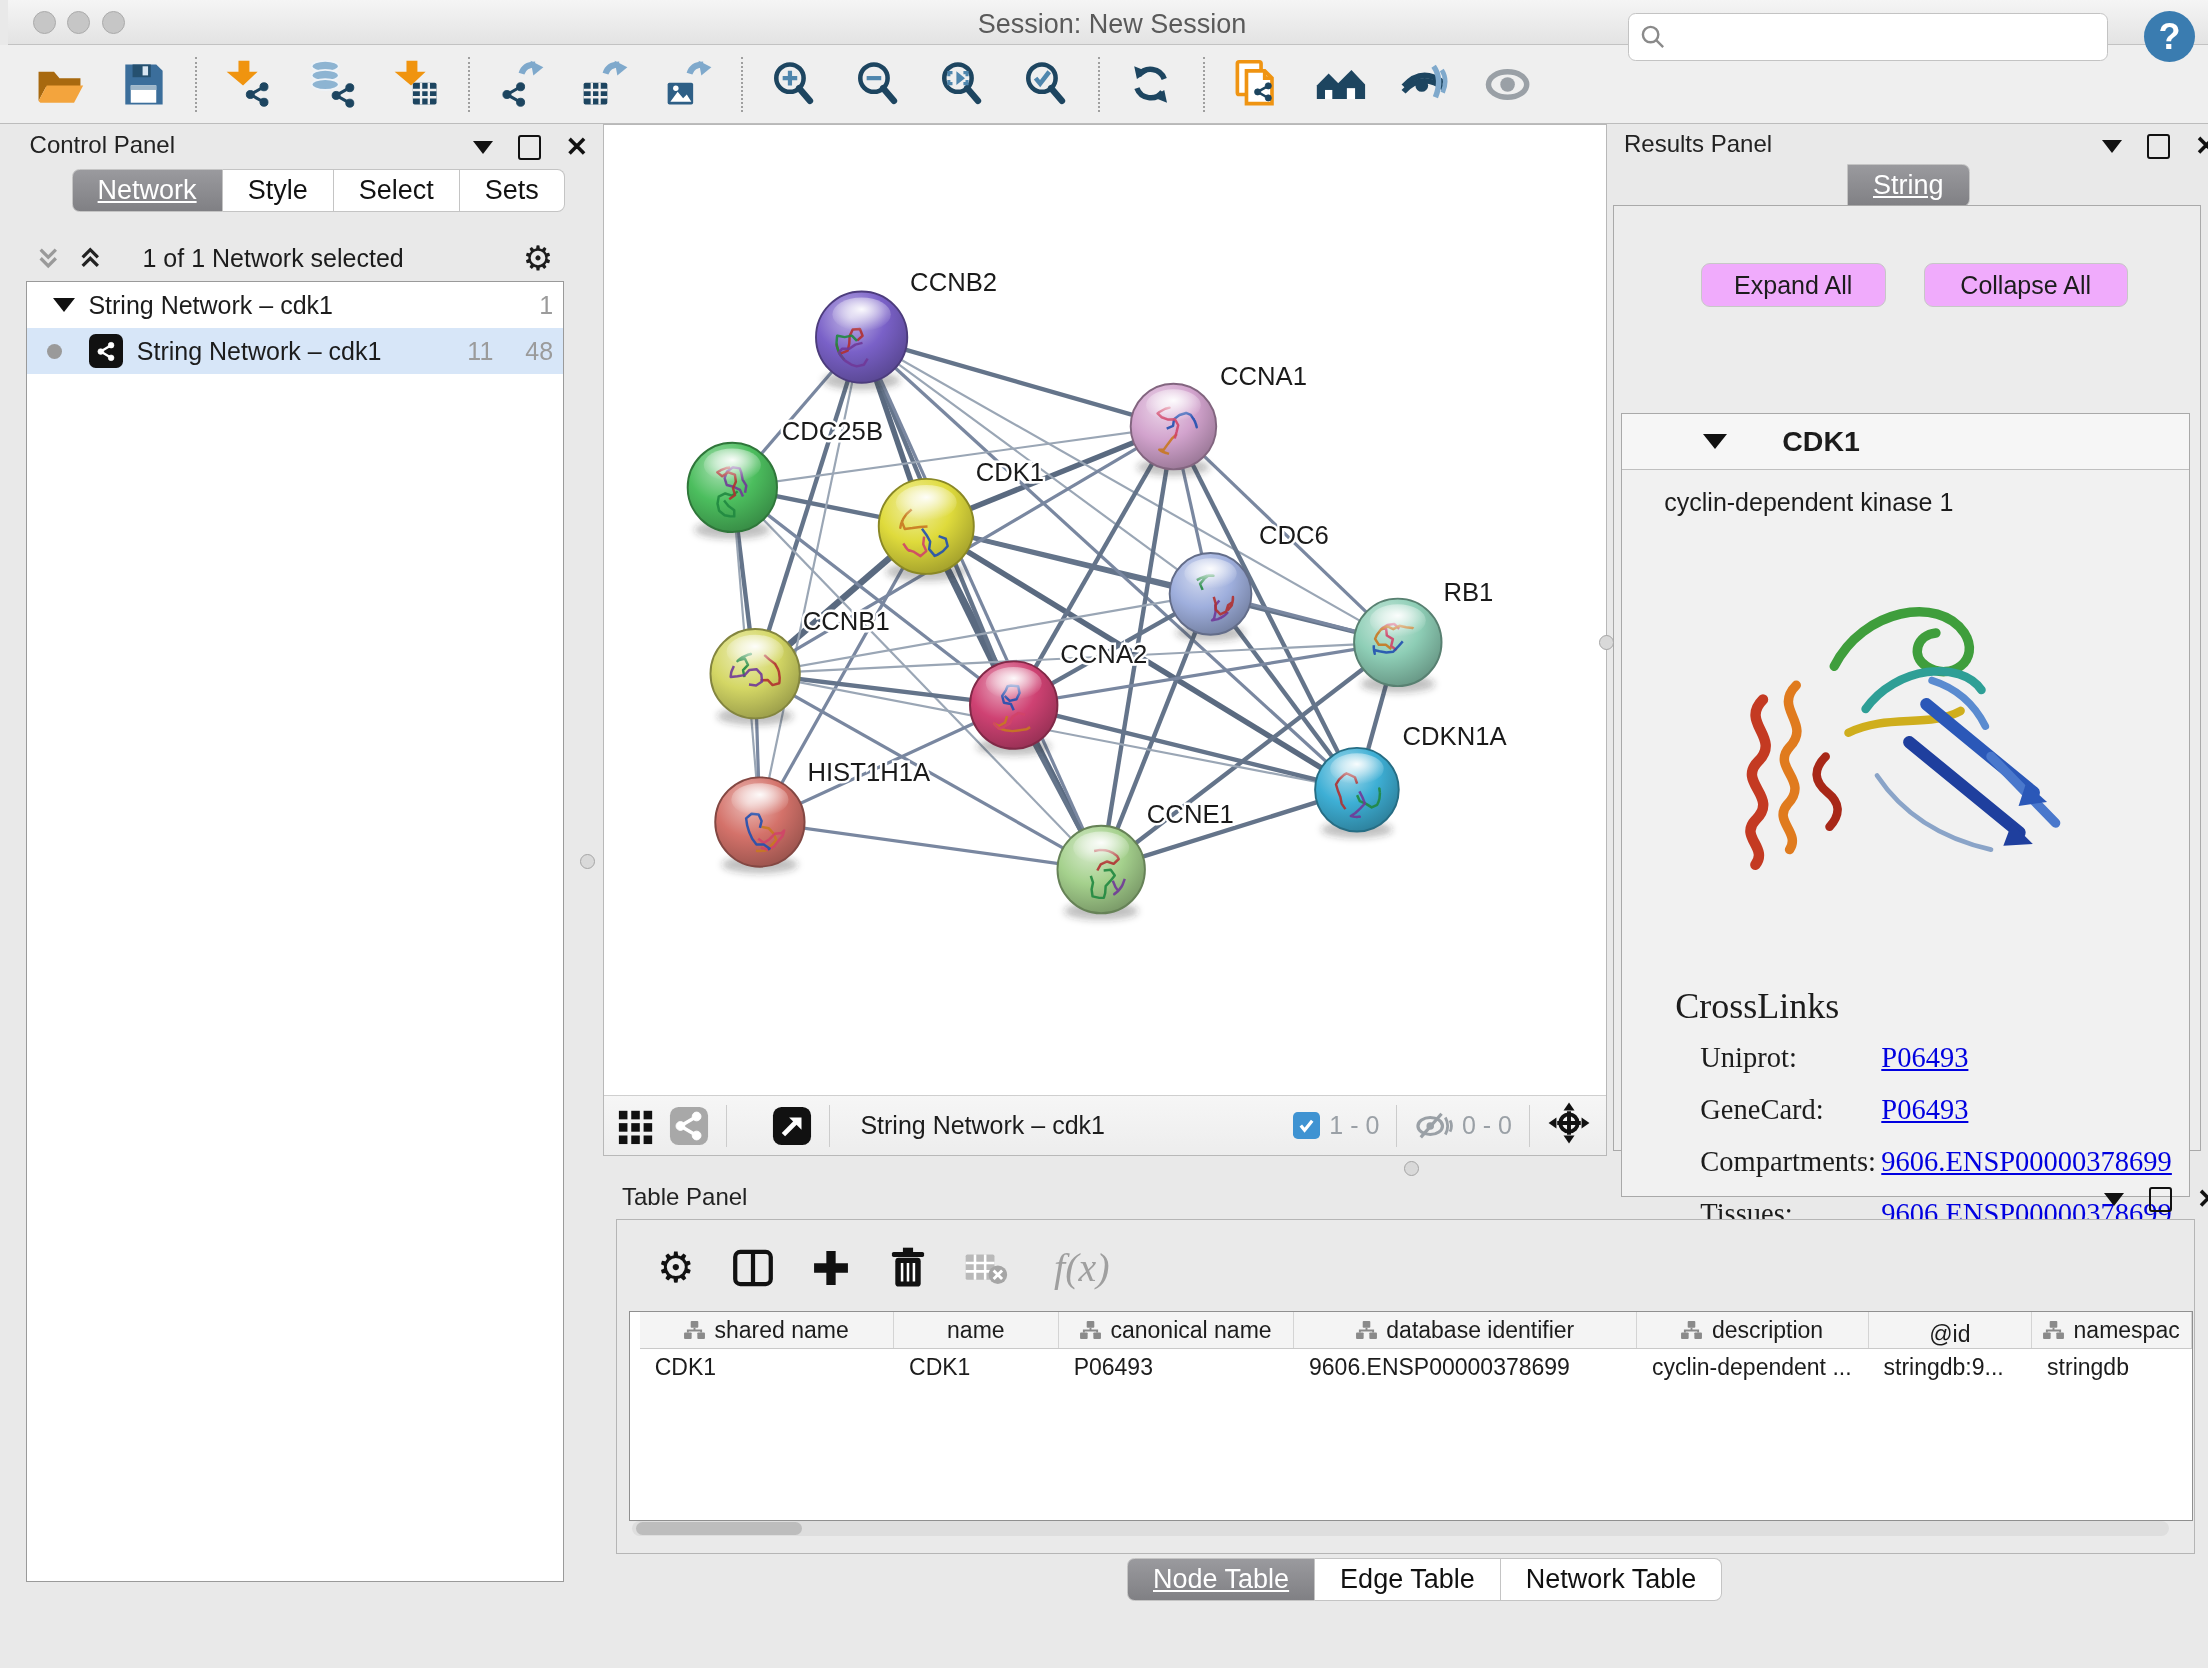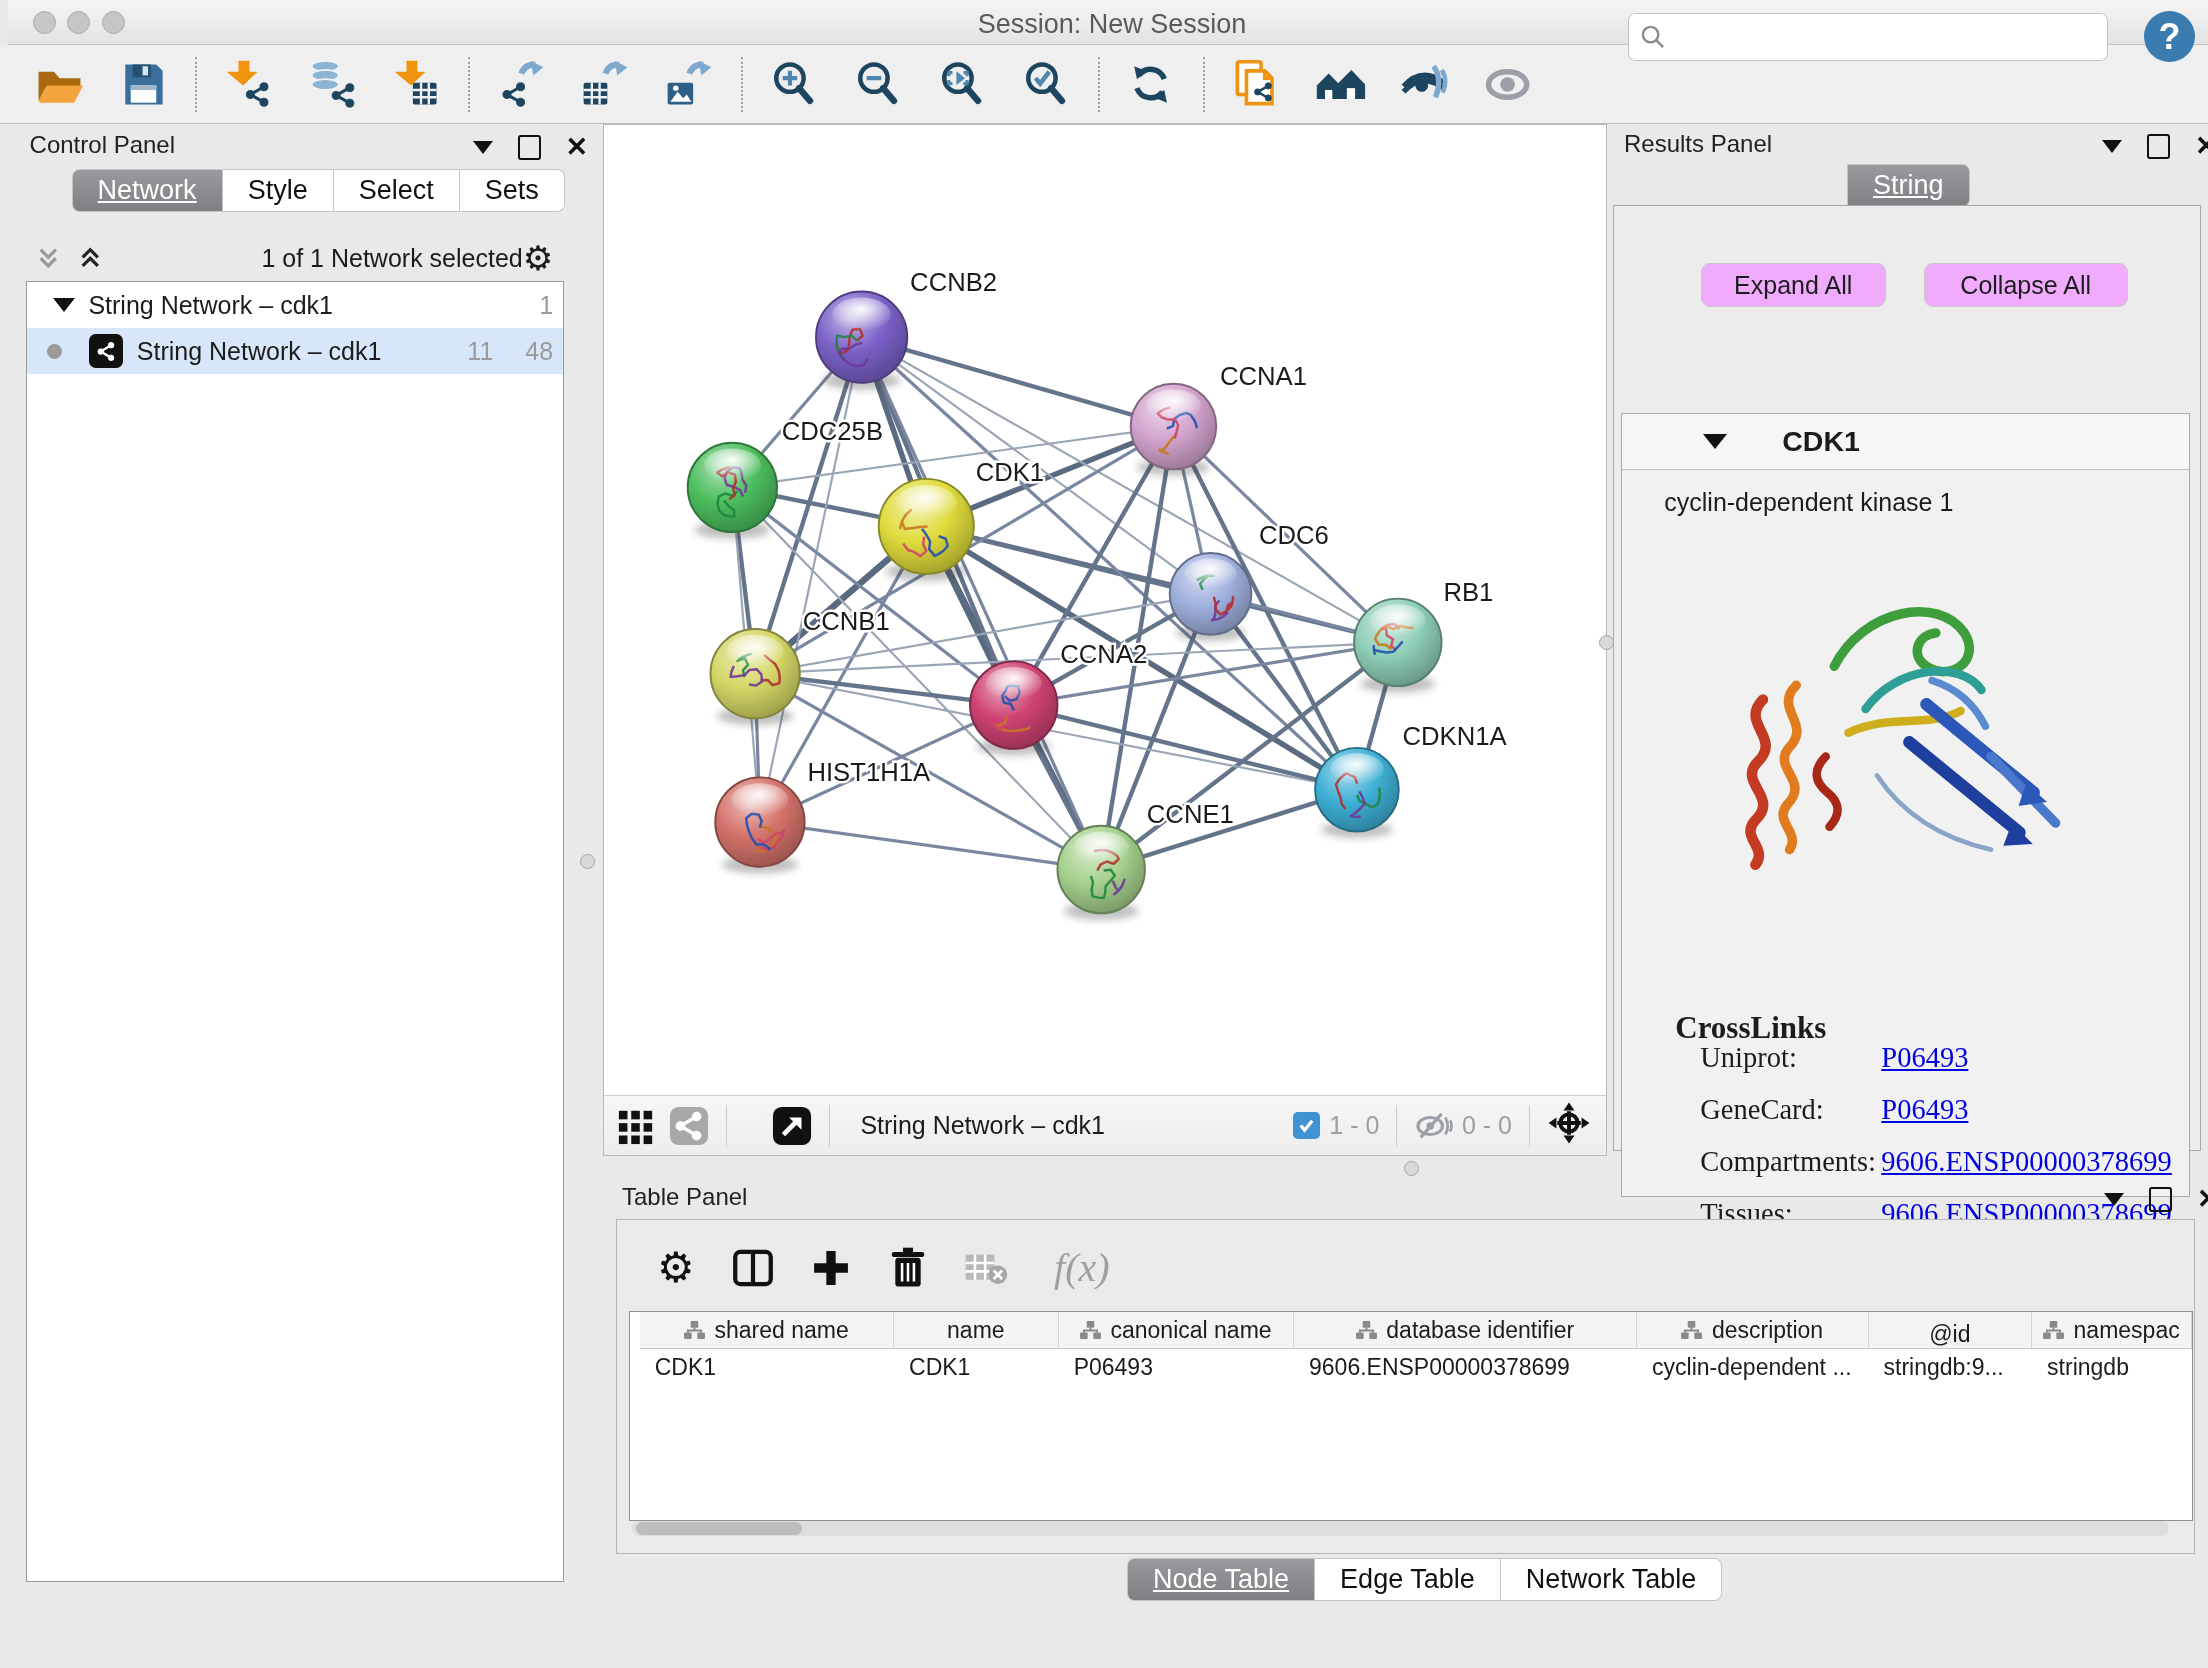--- a/index.html
+++ b/index.html
@@ -61,21 +61,21 @@
   .resbtn{position:absolute;height:42px;background:#f0abfc;border:1.9px solid #c7c7c7;border-radius:9px;
     font-size:25px;display:flex;align-items:center;justify-content:center;}
   #res-inner{position:absolute;left:7.6px;top:207px;width:569px;height:784px;background:#f1f1f1;border:1.9px solid #a9a9a9;box-sizing:border-box;}
   #gene-row{position:absolute;left:0;top:0;width:100%;height:55px;border-bottom:1.9px solid #bfbfbf;background:#f6f6f6;
     display:flex;align-items:center;}
   #gene-row .tri{width:0;height:0;border-left:12.4px solid transparent;border-right:12.4px solid transparent;border-top:15px solid #111;margin-left:81px;}
   #gene-name{font-size:28.5px;font-weight:bold;margin-left:55px;}
   #gene-desc{position:absolute;left:42px;top:74px;font-size:25px;}
   #ribbon{position:absolute;left:84px;top:124px;}
   .serif{font-family:"Liberation Serif",serif;}
-  #xl-title{position:absolute;left:53px;top:571px;font-size:31px;font-weight:bold;margin-top:25px;}
+  #xl-title{position:absolute;left:53px;top:571px;font-size:36px;font-weight:normal;}
   #xl-rows{position:absolute;left:78px;top:618px;width:476px;}
   .xlrow{display:flex;height:52px;align-items:center;font-size:28.5px;}
   .xlrow .lab{width:181px;}
   .xlrow a{color:#0000e0;text-decoration:underline;}
   
   #table-panel{position:absolute;left:603px;top:1179px;width:1605px;height:426px;}
   #tp-box{position:absolute;left:13.3px;top:40px;width:1579px;height:335px;background:#eaeaea;border:1.9px solid #b5b5b5;box-sizing:border-box;}
   #tp-tools{position:absolute;left:34px;top:19px;display:flex;gap:28.5px;align-items:center;height:57px;}
   #tp-tools .ti{width:49px;height:49px;display:flex;align-items:center;justify-content:center;}
   #tbl{position:absolute;left:11.4px;top:91px;width:1552px;background:#fff;border:1.9px solid #8f8f8f;padding-left:10px;}
@@ -334,21 +334,21 @@
               <path d="M7 15l8 8 8-8"></path>
             </g>
           </svg>
         <svg width="28.5" height="28.5" viewBox="0 0 30 30">
             <g fill="none" stroke="#222" stroke-width="3.4">
               <path d="M7 14L15 6l8 8"></path>
               <path d="M7 23l8-8 8 8"></path>
             </g>
           </svg>
       </span>
-      <span style="font-size:25px;flex:1;text-align:right;">1 of 1 Network selected</span>
+      <span style="font-size:25px;flex:1;text-align:left;">1 of 1 Network selected</span>
       <span style="font-size:34px;margin-right:5.7px;">⚙</span>
     </div>
     <div id="cp-list">
       <div class="treerow">
         <span class="disc"></span>
         <span>String Network – cdk1</span>
         <span class="cnt">1</span>
       </div>
       <div class="treerow sel">
         <span class="graydot"></span>

